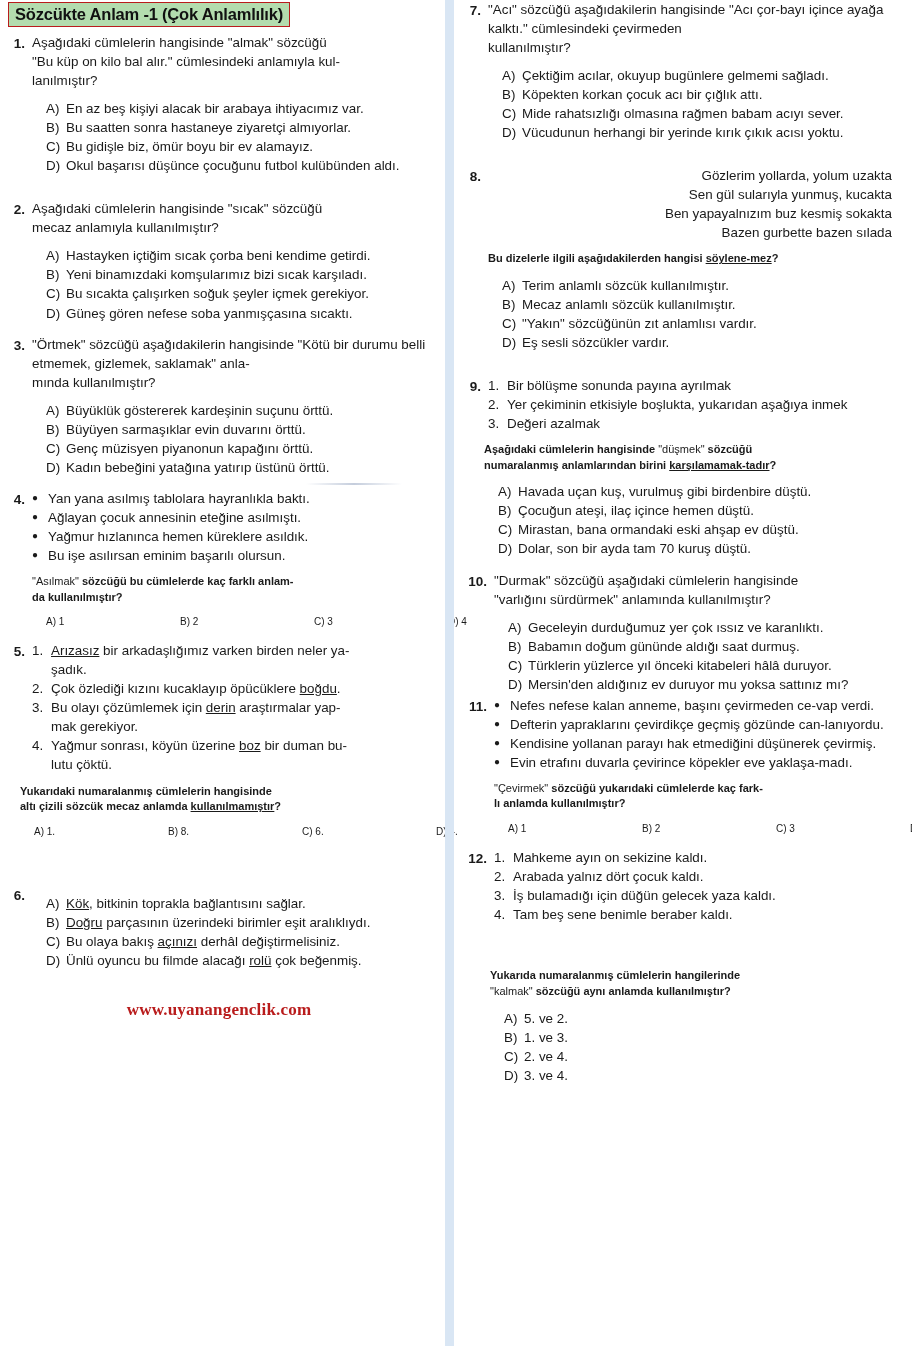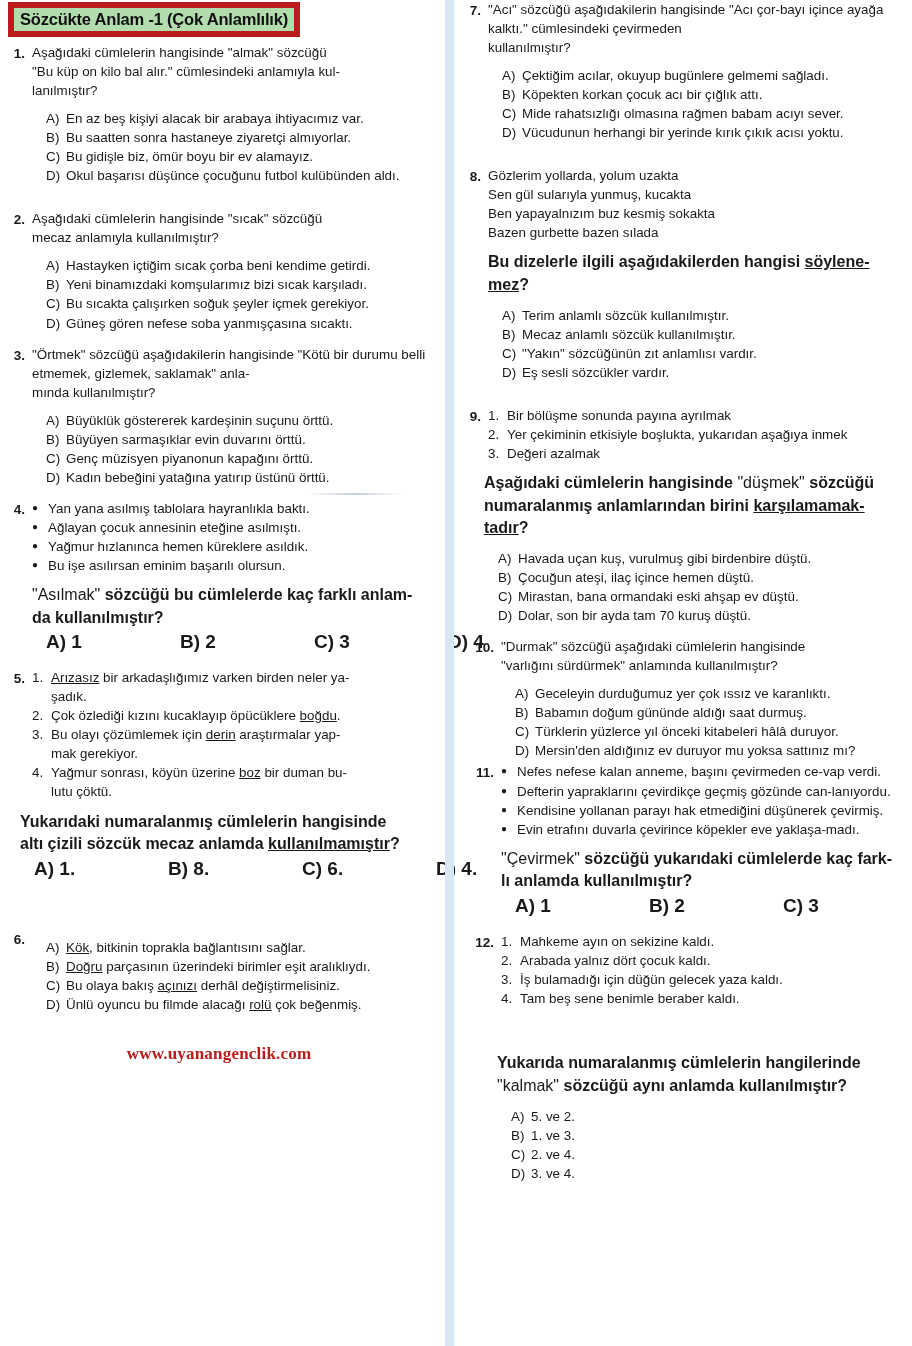--- a/index.html
+++ b/index.html
@@ -46,21 +46,21 @@
   .col.right {
     margin-left: 18px;
     padding-left: 4px;
     padding-right: 6px;
   }
 
   
   .header-badge {
     display: inline-block;
     background: #b3dcae;
-    border: 6px solid #b91c1c;
+    border: 1px solid #b91c1c;
     font-size: 16.5px;
     font-weight: bold;
     letter-spacing: -0.2px;
     padding: 2px 6px 3px 6px;
     margin: 2px 0 6px 2px;
     color: #111111;
     line-height: 1.1;
   }
 
   
@@ -76,21 +76,20 @@
     min-width: 26px;
     text-align: right;
     padding-right: 7px;
     padding-top: 1px;
     box-sizing: border-box;
     line-height: 1.42;
   }
   .q-num.wide {
     width: 32px;
     min-width: 32px;
-    margin-left: 7px;
   }
   .q-body {
     flex: 1;
     font-size: 13.4px;
     line-height: 1.42;
   }
   .stem {
     margin: 0 0 3px 0;
   }
   .b { font-weight: normal; }
@@ -109,24 +108,24 @@
     font-size: 13.4px;
   }
   .opt-letter {
     min-width: 20px;
     width: 20px;
   }
   .opt-text {
     flex: 1;
   }
   .opts-inline {
+    margin-top: 10px;
     margin-left: 14px;
     display: flex;
-    font-size: 19px;
-    font-weight: bold;
+    font-size: 10px;
   }
   .opts-inline .oi {
     width: 134px;
   }
 
   
   .sublist {
     margin: 0;
     padding: 0;
     list-style: none;
@@ -145,27 +144,28 @@
   .sublist li .marker.num {
     min-width: 19px;
     width: 19px;
   }
   .sublist li .txt { flex: 1; }
   .bullet-dot { font-size: 10px; line-height: 1.85; }
 
   .poem {
     line-height: 1.42;
     font-size: 13.4px;
+    text-align: right;
   }
   .poem div { white-space: nowrap; }
 
   .followup {
     margin-top: 9px;
     font-weight: bold;
-    font-size: 16px;
+    font-size: 11px;
     line-height: 1.42;
   }
 
   .spacer-sm { height: 10px; }
   .spacer-md { height: 22px; }
   .spacer-lg { height: 44px; }
 
   .faint-rule {
     width: 96px;
     height: 2px;

